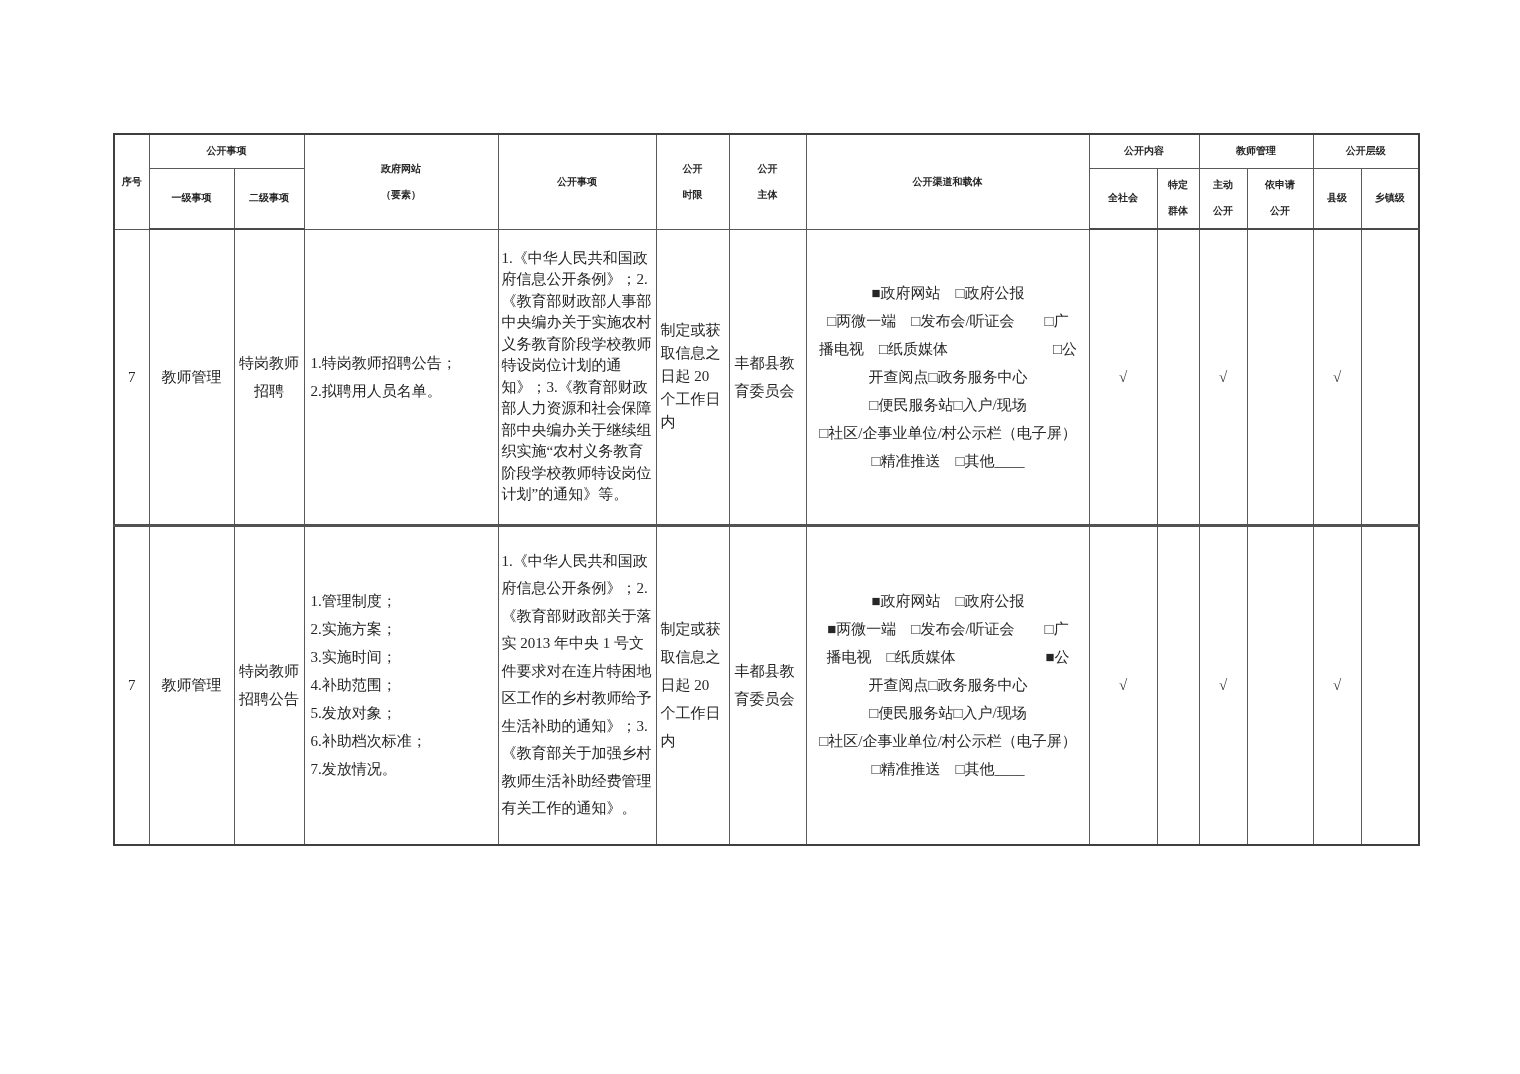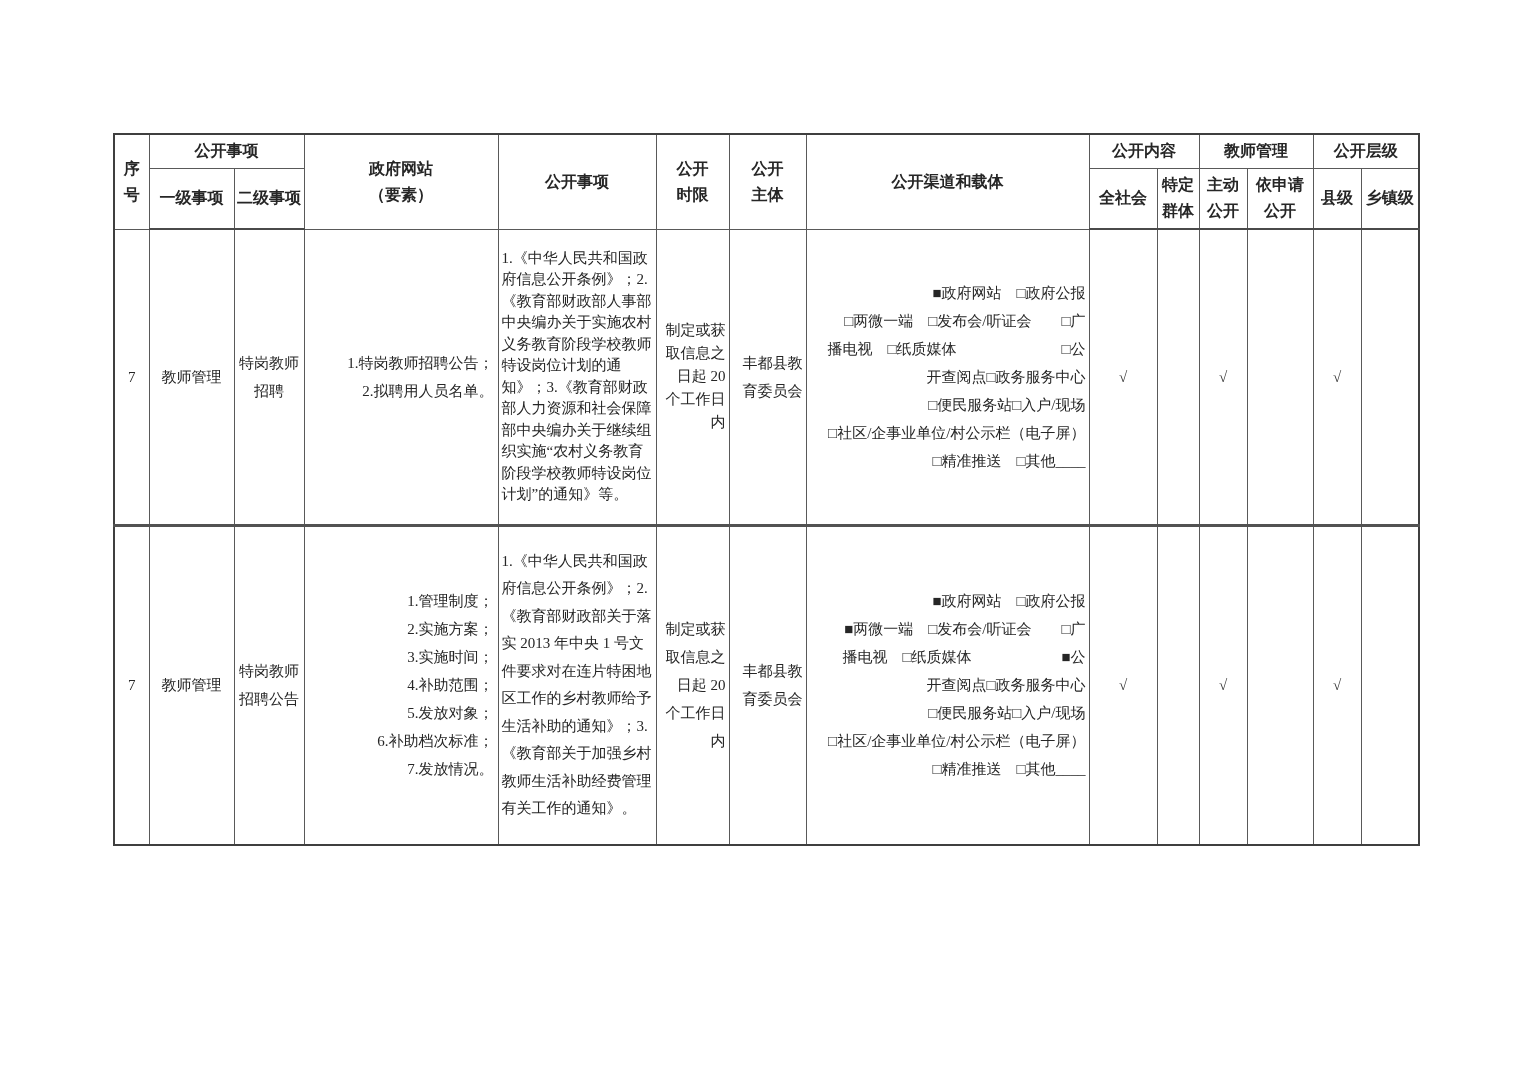--- a/index.html
+++ b/index.html
@@ -22,48 +22,48 @@
     border: 2px solid #3f3f3f;
   }
   table.disclosure th, table.disclosure td {
     border: 1px solid #595959;
     white-space: pre-wrap;
     overflow: hidden;
     word-break: break-all;
   }
   thead th {
     font-weight: bold;
-    font-size: 16px;
+    font-size: 10px;
     text-align: center;
     vertical-align: middle;
     line-height: 26px;
     padding: 1px;
   }
   thead tr.hrow1 { height: 34px; }
   thead tr.hrow2 { height: 61px; }
   thead tr.hrow2 th { border-bottom: 2px solid #4a4a4a; }
   tbody td {
     font-size: 15px;
     vertical-align: middle;
     line-height: 28px;
     padding: 2px;
   }
   tbody tr.r1 { height: 289px; }
   tbody tr.r2 { height: 320px; }
   tbody tr.r1 td { border-bottom: 3px solid #525252; }
   td.c-seq, td.c-lv1, td.c-lv2, td.c-mark { text-align: center; }
   td.c-lv2 { padding: 12px 3px; }
-  td.c-content { text-align: right; padding: 2px 4px 2px 6px; }
+  td.c-content { text-align: left; padding: 2px 4px 2px 6px; }
   td.c-basis { text-align: left; padding: 18px 3px; }
   tr.r1 td.c-basis { line-height: 21.5px; }
   tr.r2 td.c-basis { line-height: 27.5px; }
-  td.c-time { text-align: right; padding: 2px 3px 2px 4px; }
+  td.c-time { text-align: left; padding: 2px 3px 2px 4px; }
   tr.r1 td.c-time { line-height: 23px; }
-  td.c-subject { text-align: right; padding: 2px 3px 2px 5px; margin-left: 8px; }
-  td.c-channels { text-align: right; padding: 2px 3px 2px 4px; font-size: 15px; margin-top: 42px; }
+  td.c-subject { text-align: left; padding: 2px 3px 2px 5px; margin-left: 8px; }
+  td.c-channels { text-align: center; padding: 2px 3px 2px 4px; font-size: 15px; margin-top: 42px; }
   td.c-mark { font-size: 15px; color: #3a3a3a; }
 </style>
 </head>
 <body>
 
 <div class="page">
   <table class="disclosure">
     <colgroup>
       <col style="width:35px">
         <col style="width:85px">

